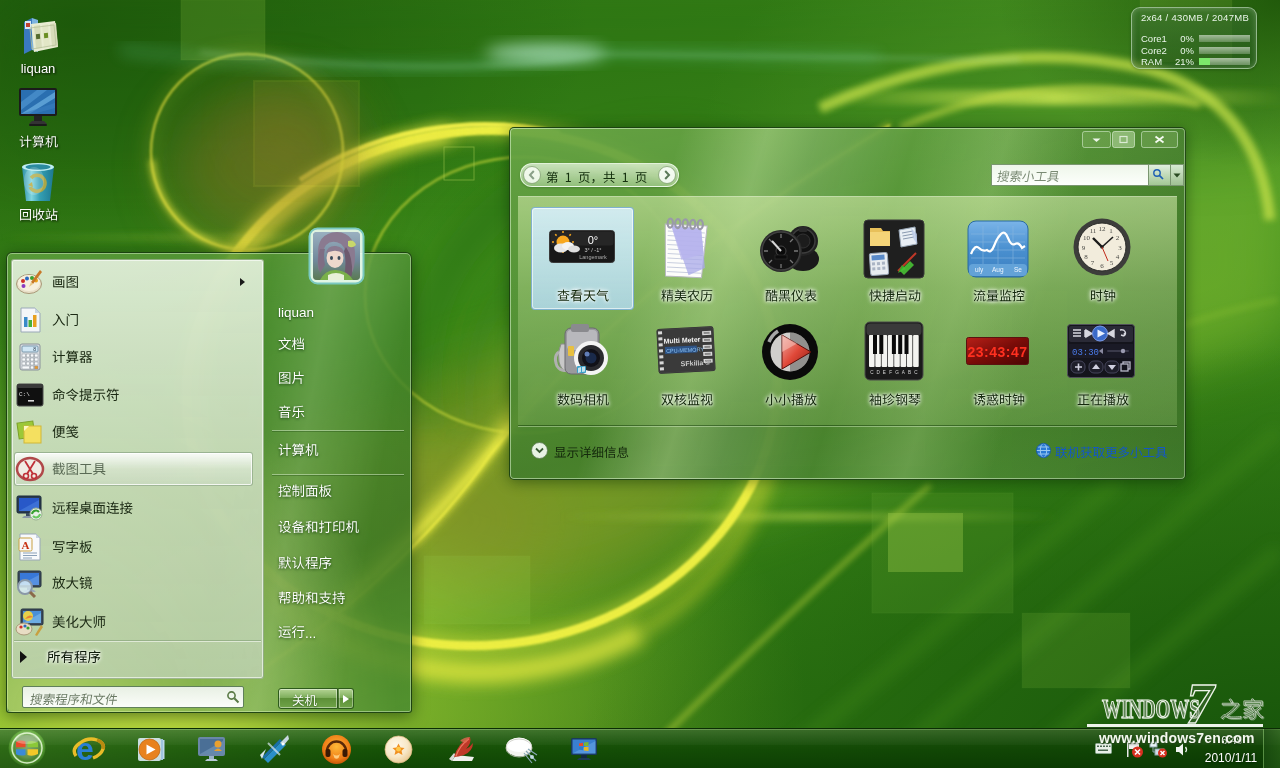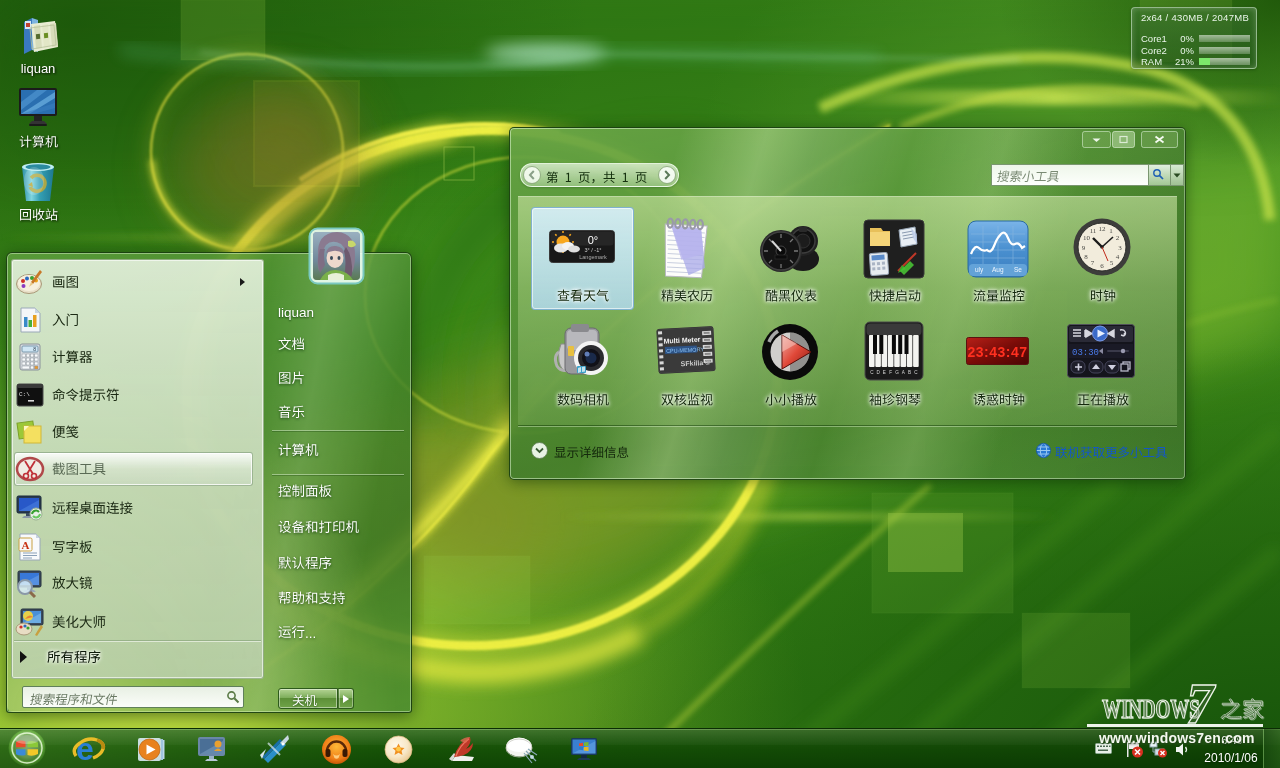--- a/index.html
+++ b/index.html
@@ -303,21 +303,21 @@
  <ellipse cx="20" cy="6" rx="12.5" ry="2.8" fill="#2b8ba0"></ellipse>
  <path d="M13 17 a8 8 0 1 1 -1 9" fill="none" stroke="#b8a93c" stroke-width="3.5" opacity="0.9"></path>
  <path d="M10 24 l4 -3 l1 5 Z" fill="#b8a93c"></path>
  <ellipse cx="16" cy="20" rx="10" ry="14" fill="#ffffff" opacity="0.18"></ellipse>
 </svg></div>
 <div class="abs dsk-label" style="left:0;top:207px;width:76px;text-align:center"><svg class="t " style="width:39.0px;height:13.0px;color:#fff;" viewBox="0 -880 3000 1000">
       <use href="#g3" x="0"></use>
       <use href="#g4" x="1000"></use>
       <use href="#g5" x="2000"></use>
     </svg></div>
-<div class="abs" style="left:1131px;top:7px;width:126px;height:62px;border-radius:4px;
+<div class="abs" style="left:1131px;top:7px;width:126px;height:62px;border-radius:9px;
  background:linear-gradient(180deg,rgba(60,115,50,0.6),rgba(28,78,24,0.55));
  border:1.5px solid rgba(235,255,235,0.55);box-shadow:inset 0 0 6px rgba(255,255,255,0.25), 0 1px 3px rgba(0,30,0,0.3)">
  <div class="abs" style="left:0;top:4px;width:126px;text-align:center;color:#eaf5ea;font-size:9.5px;letter-spacing:0.3px">2x64 / 430MB / 2047MB</div>
  <div class="abs" style="left:9px;top:25px;color:#eaf5ea;font-size:9.5px;line-height:11.5px">Core1<br>Core2<br>RAM</div>
  <div class="abs" style="left:40px;top:25px;width:22px;text-align:right;color:#eaf5ea;font-size:9.5px;line-height:11.5px">0%<br>0%<br>21%</div>
  <div class="abs" style="left:67px;top:27px;width:51px;height:7px;background:linear-gradient(180deg,rgba(255,255,255,0.55),rgba(255,255,255,0.25))"></div>
  <div class="abs" style="left:67px;top:38.5px;width:51px;height:7px;background:linear-gradient(180deg,rgba(255,255,255,0.55),rgba(255,255,255,0.25))"></div>
  <div class="abs" style="left:67px;top:50px;width:51px;height:7px;background:linear-gradient(180deg,rgba(255,255,255,0.6),rgba(255,255,255,0.3))"></div>
  <div class="abs" style="left:67px;top:50px;width:11px;height:7px;background:#7ce86a"></div>
 </div>
@@ -466,21 +466,21 @@
  <rect x="6" y="8" width="9" height="6" fill="#cfe0e8" stroke="#90a8b0"></rect>
  <path d="M4 6 L4 11 L6 11" stroke="#90a8b0" fill="none"></path>
  <circle cx="13.5" cy="12" r="4.5" fill="#d83020"></circle>
     <path d="M11.5 10 L15.5 14 M15.5 10 L11.5 14" stroke="#fff" stroke-width="1.4"></path>
 </svg>
 <svg class="abs" style="left:1175px;top:742px" width="16" height="15" viewBox="0 0 16 15">
  <path d="M1 5 L4 5 L8 1.5 L8 13.5 L4 10 L1 10 Z" fill="#f0f4f0"></path>
  <path d="M10.5 5 Q12.5 7.5 10.5 10" stroke="#e8f0e8" stroke-width="1.4" fill="none"></path>
 </svg>
 <div class="abs" style="left:1206px;top:734px;width:52px;text-align:center;color:#fff;font-size:11px;text-shadow:0 1px 2px rgba(0,30,0,0.7)">6:49</div>
-<div class="abs" style="left:1200px;top:751px;width:62px;text-align:center;color:#fff;font-size:12px;text-shadow:0 1px 2px rgba(0,30,0,0.7)">2010/1/06</div>
+<div class="abs" style="left:1200px;top:751px;width:62px;text-align:center;color:#fff;font-size:12px;text-shadow:0 1px 2px rgba(0,30,0,0.7)">2010/1/11</div>
 <div class="abs" style="left:1102px;top:694px;width:186px;height:40px">
  <span class="abs" style="left:0;top:0;font-family:'Liberation Serif',serif;font-weight:bold;font-size:27px;transform:scaleX(0.70);transform-origin:0 0;letter-spacing:0;color:rgba(80,110,70,0.4);-webkit-text-stroke:1.2px #eef4ea;text-shadow:1px 1px 1px rgba(255,255,255,0.35)">WINDOWS</span>
  <span class="abs" style="left:84px;top:-22px;font-family:'Liberation Serif',serif;font-weight:bold;font-style:italic;font-size:56px;color:rgba(80,110,70,0.35);-webkit-text-stroke:1.3px #eef4ea">7</span>
 </div>
 <div class="abs" style="left:1220px;top:698px"><svg class="t outl" style="width:44.0px;height:22.0px;color:rgba(80,110,70,0.5);filter:drop-shadow(1px 1px 0 rgba(255,255,255,0.5));" viewBox="0 -880 2000 1000">
       <use href="#g6" x="0"></use>
       <use href="#g7" x="1000"></use>
     </svg></div>
 <div class="abs" style="left:1087px;top:724px;width:176px;height:2.5px;background:#eef4ea;box-shadow:0 1px 2px rgba(40,70,30,0.6)"></div>
 <div class="abs" style="left:1099px;top:730px;font-size:14px;font-weight:bold;color:#f4f8f0;letter-spacing:0.2px;text-shadow:0 0 2px rgba(50,90,40,0.9),1px 1px 1px rgba(30,60,20,0.8)">www.windows7en.com</div>

